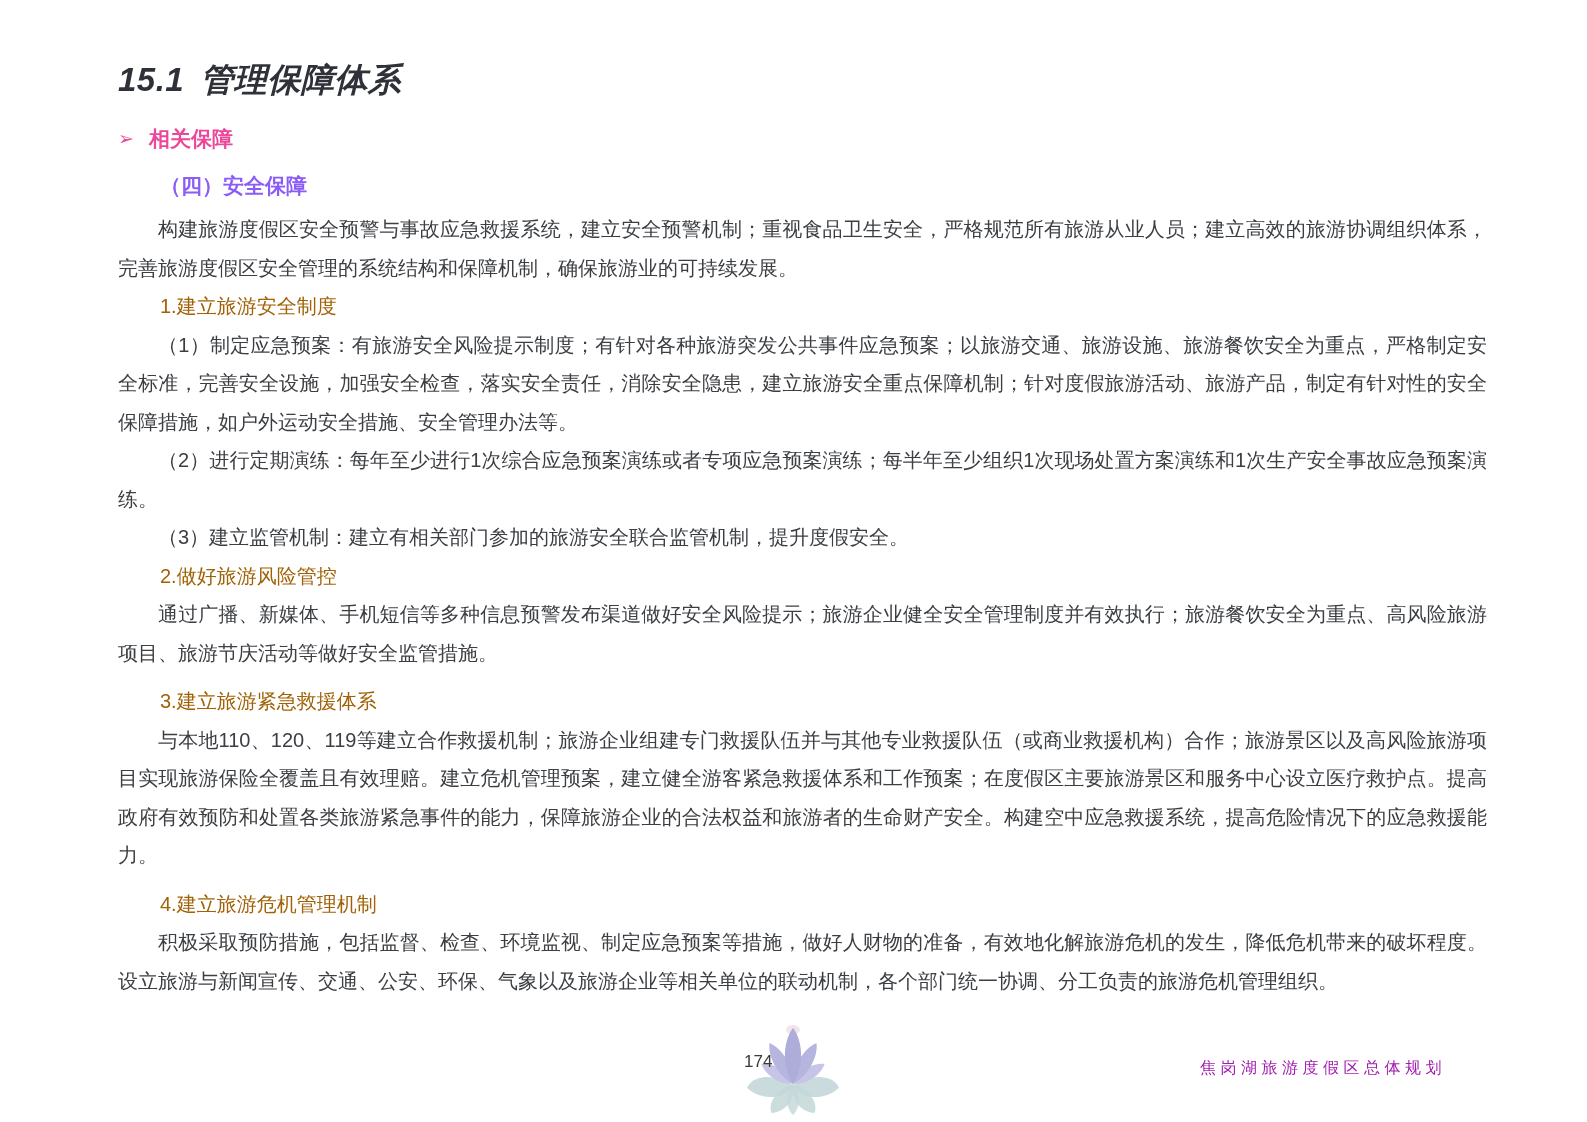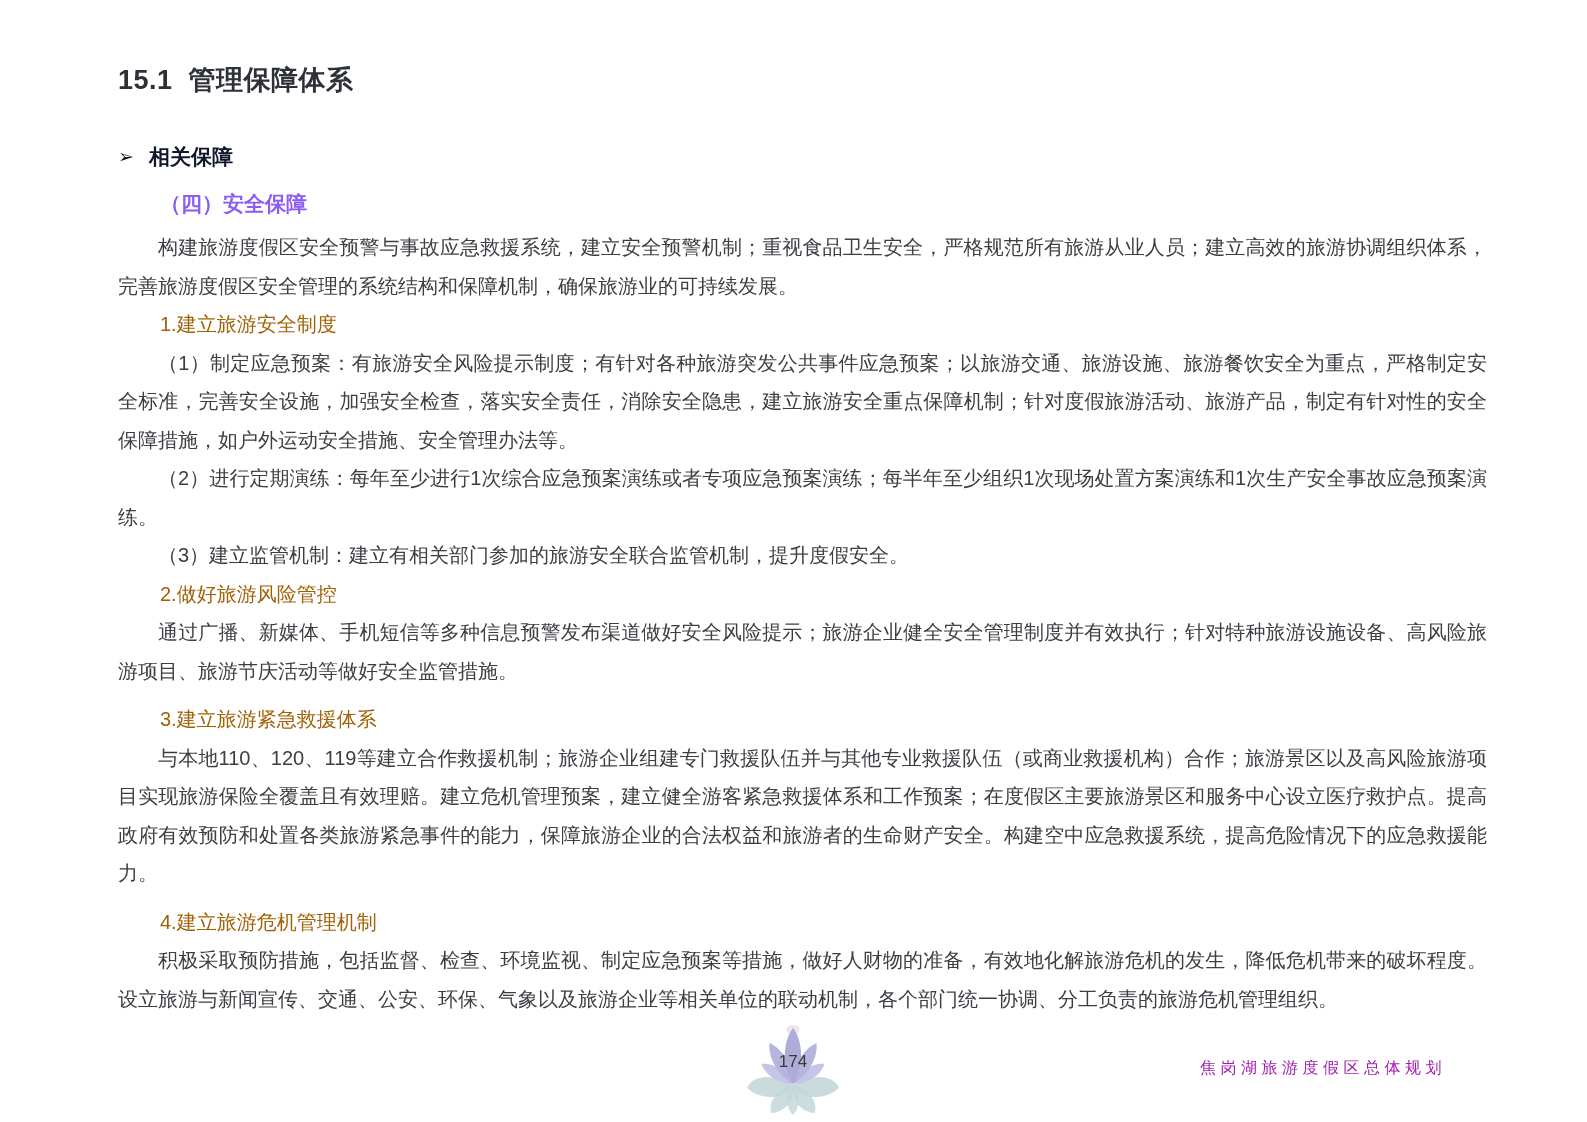--- a/index.html
+++ b/index.html
@@ -12,32 +12,33 @@
     position: relative;
     width: 1587px;
     height: 1122px;
     background: #ffffff;
     overflow: hidden;
   }
   .content {
     padding: 62px 100px 0 118px;
   }
   .sec-title {
-    font-size: 27px;
+    font-size: 33px;
     font-weight: bold;
     color: #2e3238;
     line-height: 36px;
     letter-spacing: 0.5px;
+    font-style: italic;
   }
   .sec-title .sec-num { margin-right: 16px; }
   .bullet-line {
-    margin-top: 44px;
+    margin-top: 26px;
     font-size: 21px;
     font-weight: bold;
-    color: #0f172a;
+    color: #ec4899;
     line-height: 30px;
   }
   .bullet-line .arrow {
     display: inline-block;
     font-size: 19px;
     font-weight: normal;
     margin-right: 15px;
     transform: translateY(-1px);
   }
   .sub-heading {
@@ -71,21 +72,21 @@
     left: 744px;
     top: 1022px;
     width: 98px;
     height: 96px;
   }
   .lotus-wrap svg { width: 100%; height: 100%; display: block; }
   .page-num {
     position: absolute;
     left: 0; right: 0;
     top: 30px;
-    text-align: center;
+    text-align: left;
     font-size: 17px;
     color: #3a3a3a;
   }
   .footer-doc-title {
     position: absolute;
     left: 1200px;
     top: 1058px;
     font-size: 16px;
     letter-spacing: 4.5px;
     color: #a21caf;
@@ -106,21 +107,21 @@
 
     <p class="sub-heading">（四）安全保障</p>
 
     <div class="body-text">
       <p class="para">构建旅游度假区安全预警与事故应急救援系统，建立安全预警机制；重视食品卫生安全，严格规范所有旅游从业人员；建立高效的旅游协调组织体系，完善旅游度假区安全管理的系统结构和保障机制，确保旅游业的可持续发展。</p>
       <p class="num-heading">1.建立旅游安全制度</p>
       <p class="para">（1）制定应急预案：有旅游安全风险提示制度；有针对各种旅游突发公共事件应急预案；以旅游交通、旅游设施、旅游餐饮安全为重点，严格制定安全标准，完善安全设施，加强安全检查，落实安全责任，消除安全隐患，建立旅游安全重点保障机制；针对度假旅游活动、旅游产品，制定有针对性的安全保障措施，如户外运动安全措施、安全管理办法等。</p>
       <p class="para">（2）进行定期演练：每年至少进行1次综合应急预案演练或者专项应急预案演练；每半年至少组织1次现场处置方案演练和1次生产安全事故应急预案演练。</p>
       <p class="para">（3）建立监管机制：建立有相关部门参加的旅游安全联合监管机制，提升度假安全。</p>
       <p class="num-heading">2.做好旅游风险管控</p>
-      <p class="para">通过广播、新媒体、手机短信等多种信息预警发布渠道做好安全风险提示；旅游企业健全安全管理制度并有效执行；针对特种旅游设施设备、高风险旅游项目、旅游节庆活动等做好安全监管措施。</p>
+      <p class="para">通过广播、新媒体、手机短信等多种信息预警发布渠道做好安全风险提示；旅游企业健全安全管理制度并有效执行；旅游餐饮安全为重点、高风险旅游项目、旅游节庆活动等做好安全监管措施。</p>
       <p class="num-heading mt">3.建立旅游紧急救援体系</p>
       <p class="para">与本地110、120、119等建立合作救援机制；旅游企业组建专门救援队伍并与其他专业救援队伍（或商业救援机构）合作；旅游景区以及高风险旅游项目实现旅游保险全覆盖且有效理赔。建立危机管理预案，建立健全游客紧急救援体系和工作预案；在度假区主要旅游景区和服务中心设立医疗救护点。提高政府有效预防和处置各类旅游紧急事件的能力，保障旅游企业的合法权益和旅游者的生命财产安全。构建空中应急救援系统，提高危险情况下的应急救援能力。</p>
       <p class="num-heading mt">4.建立旅游危机管理机制</p>
       <p class="para">积极采取预防措施，包括监督、检查、环境监视、制定应急预案等措施，做好人财物的准备，有效地化解旅游危机的发生，降低危机带来的破坏程度。设立旅游与新闻宣传、交通、公安、环保、气象以及旅游企业等相关单位的联动机制，各个部门统一协调、分工负责的旅游危机管理组织。</p>
     </div>
   </div>
 
   <div class="lotus-wrap">
     <svg viewBox="0 0 100 96" xmlns="http://www.w3.org/2000/svg">
 

